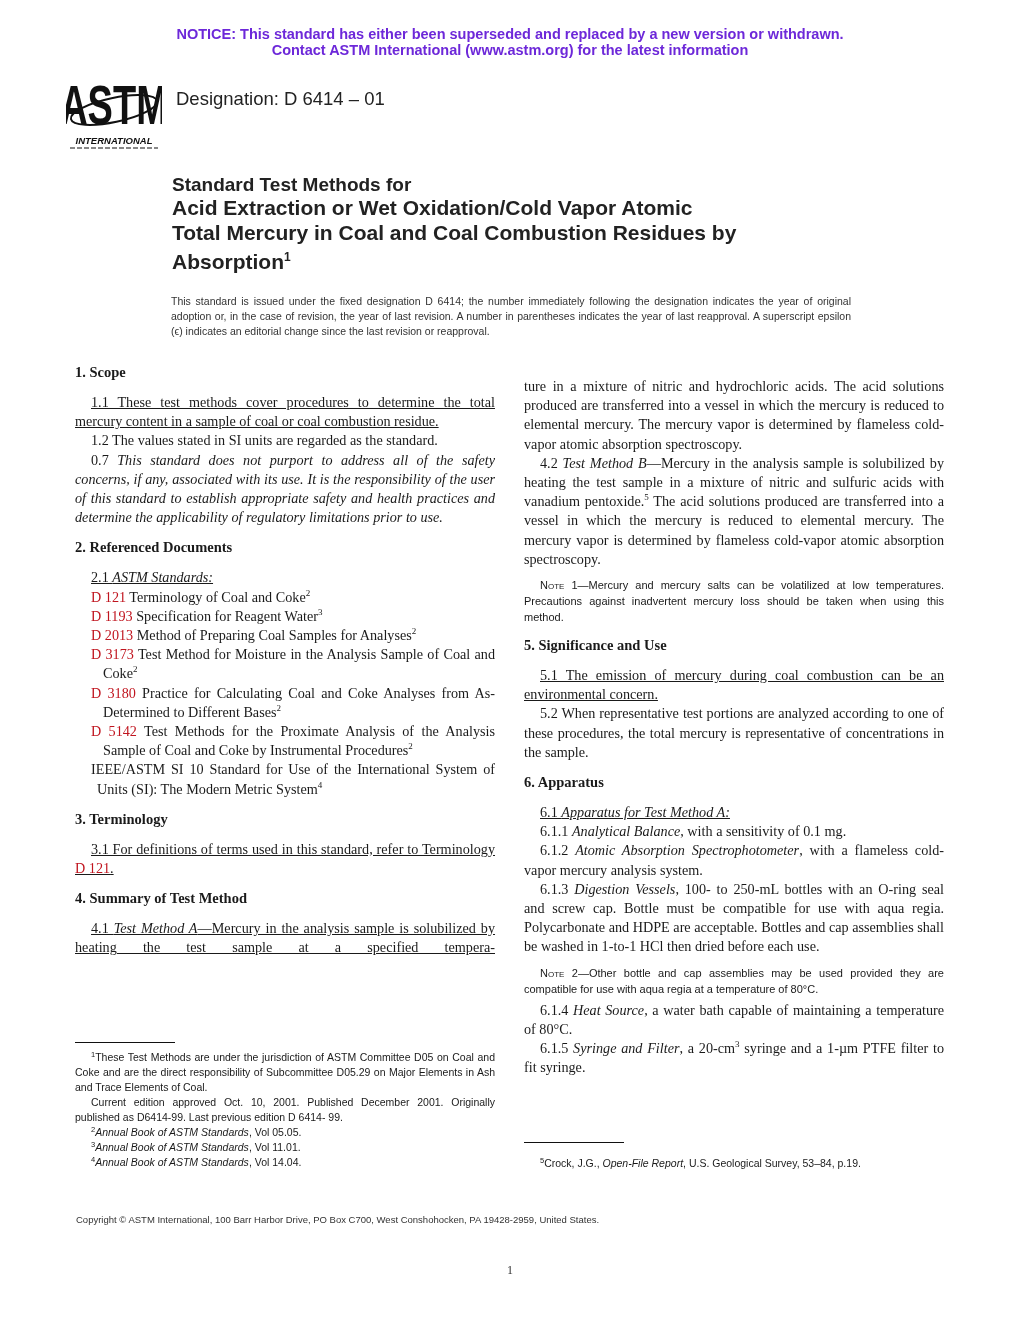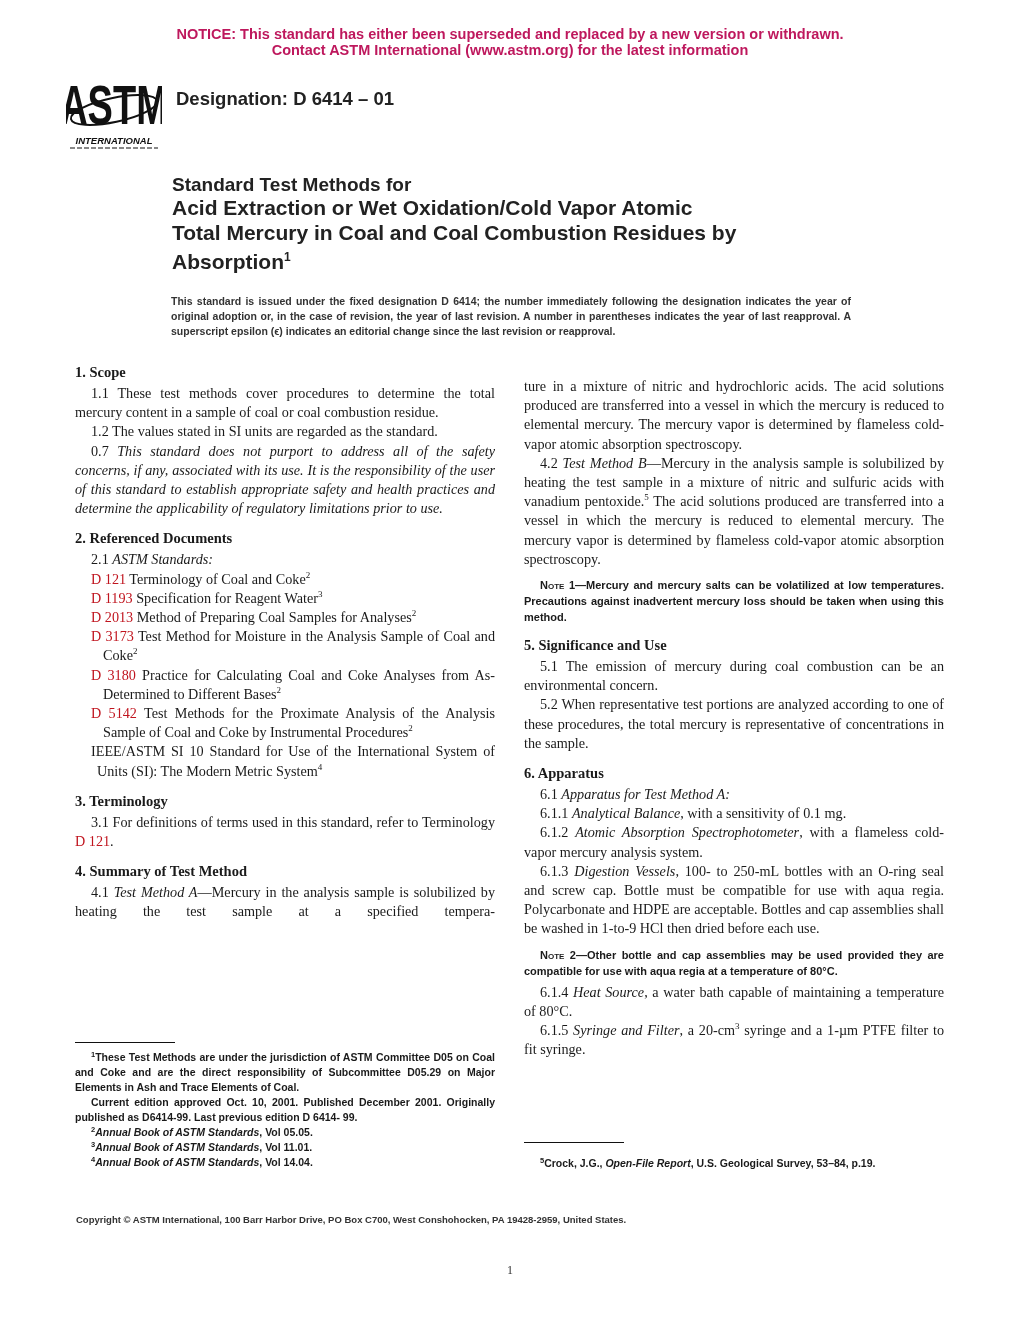--- a/index.html
+++ b/index.html
@@ -1,36 +1,36 @@
 <!DOCTYPE html>
 <html><head>
 <meta charset="utf-8">
 <style>
   html, body { margin: 0; padding: 0; background: #ffffff; }
   body { width: 1020px; height: 1320px; position: relative; overflow: hidden; color: #1a1a1a; }
   .serif { font-family: "Liberation Serif", "DejaVu Serif", serif; }
-  .sans { font-family: "Liberation Sans", "DejaVu Sans", sans-serif; font-weight: bold; }
+  .sans { font-family: "Liberation Sans", "DejaVu Sans", sans-serif; }
   .abs { position: absolute; }
-  .notice { left: 0; top: 26px; width: 1020px; text-align: center; color: #be185d; font-weight: bold; font-size: 14.5px; line-height: 16px; }
+  .notice { left: 0; top: 26px; width: 1020px; text-align: center; color: #6d28d9; font-weight: bold; font-size: 14.5px; line-height: 16px; }
   .logo { left: 66px; top: 76px; width: 96px; height: 76px; }
   .designation { left: 176px; top: 88px; font-size: 18.5px; color: #222; }
   .title { left: 172px; top: 173px; width: 700px; font-weight: bold; color: #222; }
   .title .t1 { font-size: 19px; line-height: 23px; display: block; }
   .title .t2 { font-size: 21px; line-height: 24.5px; display: block; }
   .title sup { font-size: 12px; vertical-align: 8px; }
   .issued { left: 171px; top: 294px; width: 680px; font-size: 10.5px; line-height: 15px; color: #333; text-align: justify; }
   .col { width: 420px; font-size: 14.2px; line-height: 19.2px; text-align: justify; }
   .col.left { left: 75px; top: 363px; }
   .col.right { left: 524px; top: 377px; }
   .h { font-weight: bold; font-size: 14.5px; margin: 0; line-height: 19px; }
   .p { margin: 0; text-indent: 16px; }
   .p.noind { text-indent: 0; }
   .sec { margin-top: 11px; }
   .sec:first-child { margin-top: 0; }
-  .h + .p, .h + .refs { margin-top: 2px; }
+  .h + .p, .h + .refs { margin-top: 11px; text-decoration: underline; }
   .ref { margin: 0; padding-left: 28px; text-indent: -12px; }
   .ref .code { color: #c0141e; cursor: pointer; }
   .link { color: #c0141e; cursor: pointer; }
   .note { font-size: 11px; line-height: 16px; margin: 8px 0 0 0; text-indent: 16px; }
   .note .nlab { font-variant: small-caps; }
   sup.fn { font-size: 9px; vertical-align: 6px; line-height: 0; }
   .fnrule { height: 1px; background: #111; width: 100px; }
   .footnotes { font-size: 10.5px; line-height: 15px; width: 420px; text-align: justify; }
   .footnotes p { margin: 0; text-indent: 16px; }
   .footnotes sup { font-size: 7.5px; vertical-align: 4px; line-height: 0; }
@@ -117,21 +117,21 @@
     <p class="h">5.  Significance and Use</p>
     <p class="p">5.1 The emission of mercury during coal combustion can be an environmental concern.</p>
     <p class="p">5.2 When representative test portions are analyzed according to one of these procedures, the total mercury is representative of concentrations in the sample.</p>
   </div>
 
   <div class="sec">
     <p class="h">6.  Apparatus</p>
     <p class="p"><span>6.1 </span><i>Apparatus for Test Method A:</i></p>
     <p class="p"><span>6.1.1 </span><i>Analytical Balance</i><span>, with a sensitivity of 0.1 mg.</span></p>
     <p class="p"><span>6.1.2 </span><i>Atomic Absorption Spectrophotometer</i><span>, with a flameless cold-vapor mercury analysis system.</span></p>
-    <p class="p"><span>6.1.3 </span><i>Digestion Vessels</i><span>, 100- to 250-mL bottles with an O-ring seal and screw cap. Bottle must be compatible for use with aqua regia. Polycarbonate and HDPE are acceptable. Bottles and cap assemblies shall be washed in 1-to-9 HCl then dried before each use.</span></p>
+    <p class="p"><span>6.1.3 </span><i>Digestion Vessels</i><span>, 100- to 250-mL bottles with an O-ring seal and screw cap. Bottle must be compatible for use with aqua regia. Polycarbonate and HDPE are acceptable. Bottles and cap assemblies shall be washed in 1-to-1 HCl then dried before each use.</span></p>
     <p class="note sans"><span class="nlab">Note 2</span><span>—Other bottle and cap assemblies may be used provided they are compatible for use with aqua regia at a temperature of 80°C.</span></p>
     <p class="p" style="margin-top:4px;"><span>6.1.4 </span><i>Heat Source</i><span>, a water bath capable of maintaining a temperature of 80°C.</span></p>
     <p class="p"><span>6.1.5 </span><i>Syringe and Filter</i><span>, a 20-cm</span><sup class="fn">3</sup><span> syringe and a 1-µm PTFE filter to fit syringe.</span></p>
   </div>
 </div>
 
 <div class="abs fnrule" style="left:524px; top:1142px;"></div>
 <div class="abs footnotes sans" style="left:524px; top:1156px;">
   <p><sup>5</sup><span>Crock, J.G., </span><i>Open-File Report</i><span>, U.S. Geological Survey, 53–84, p.19.</span></p>
 </div>

